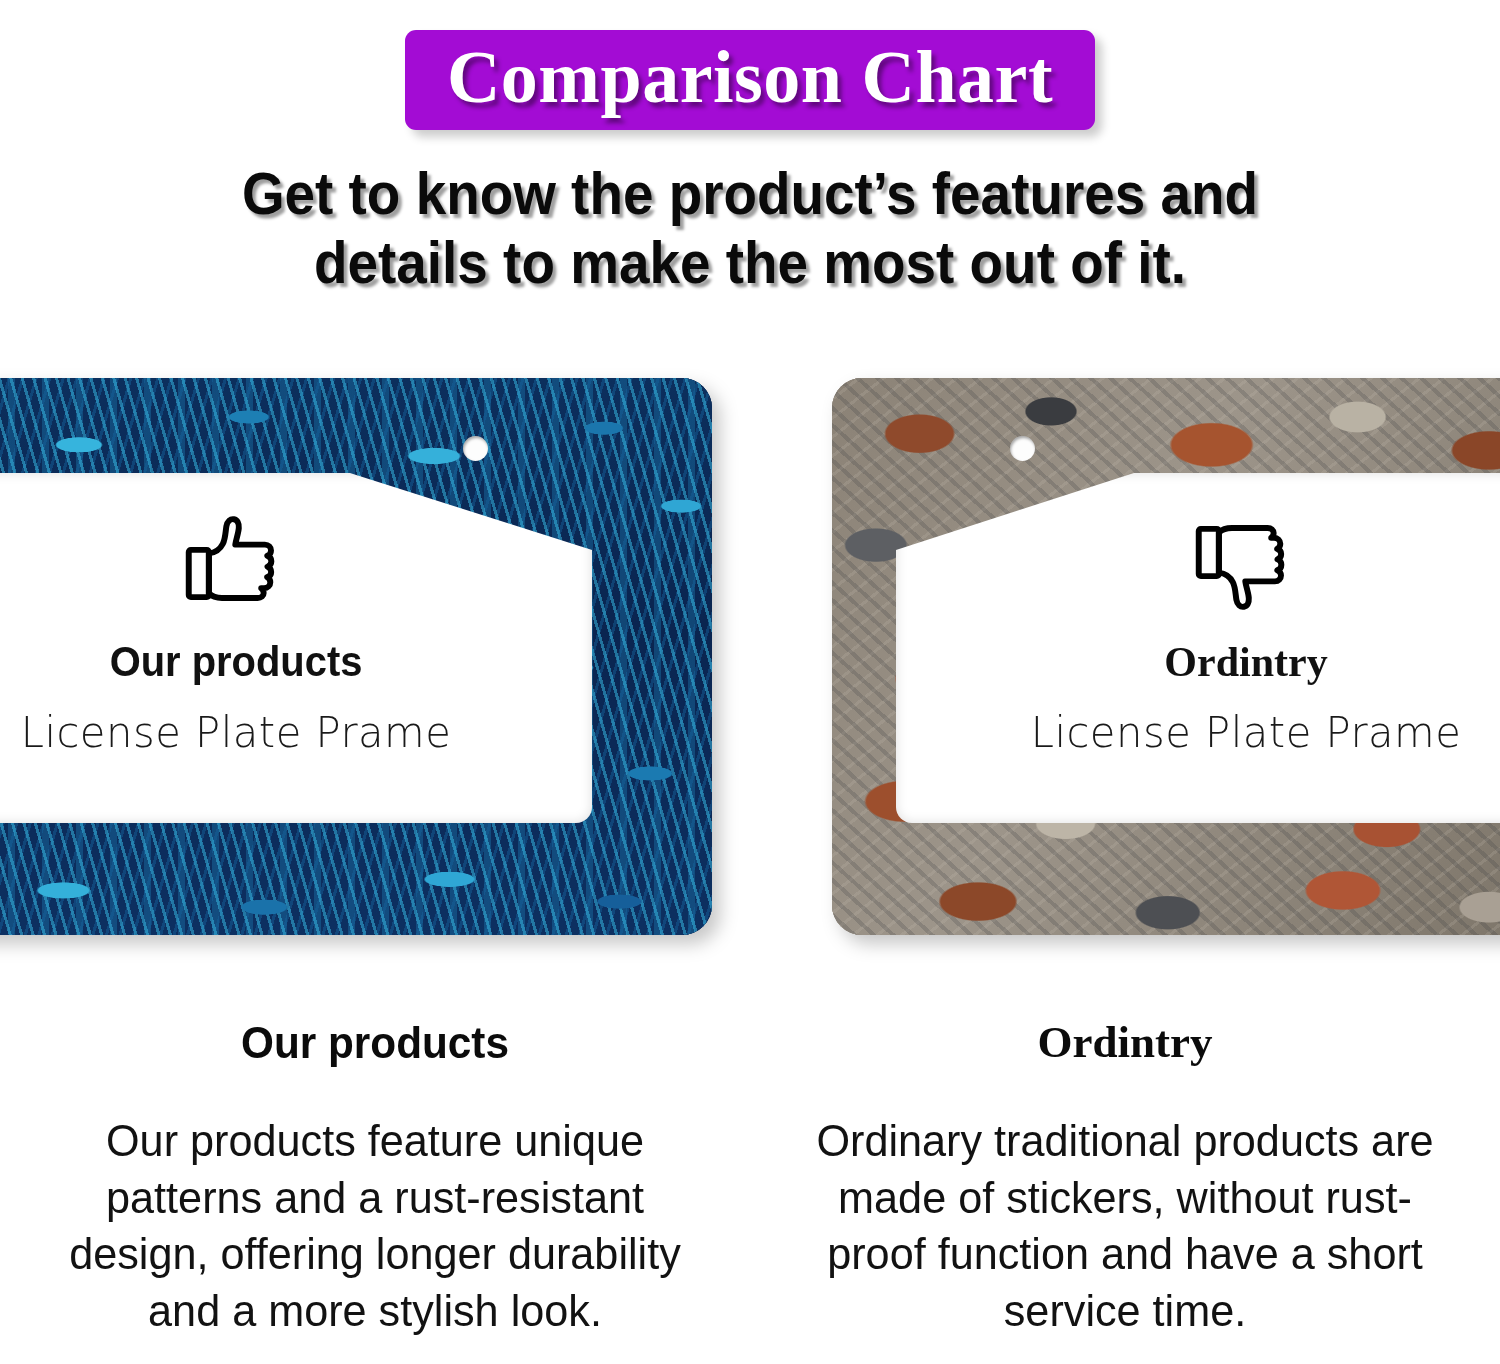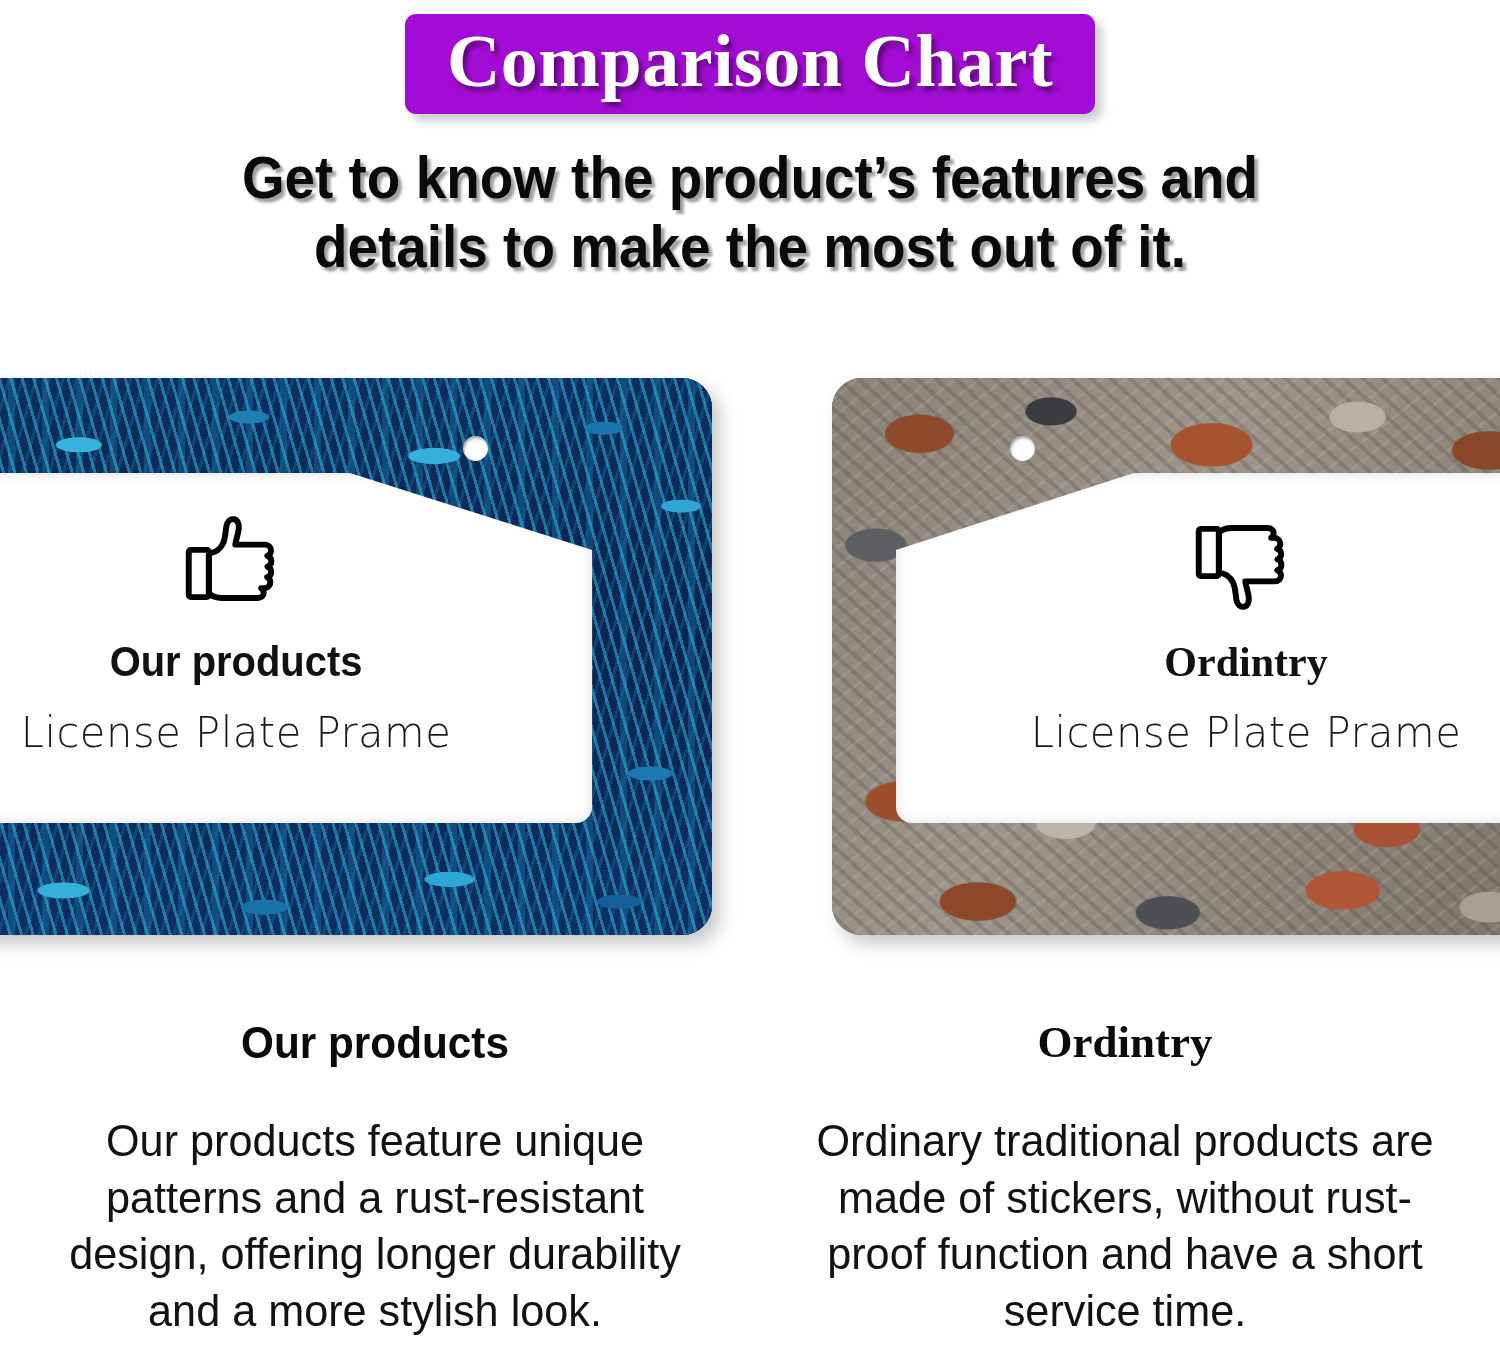--- a/index.html
+++ b/index.html
@@ -16,20 +16,21 @@
     width:100%;
     padding-top:14px;
     text-align:center;
   }
   .title-badge{
     display:inline-block;
     background:#a30cd4;
     border-radius:11px;
     padding:8px 42px 14px 42px;
     box-shadow:7px 7px 10px rgba(0,0,0,0.20);
+    margin-top:16px;
   }
   .title-badge .title-text{
     display:block;
     font-family:"Liberation Serif", serif;
     font-weight:bold;
     font-size:74px;
     line-height:1.06;
     color:#ffffff;
     letter-spacing:0.5px;
     text-shadow:4px 5px 4px rgba(0,0,0,0.40);

